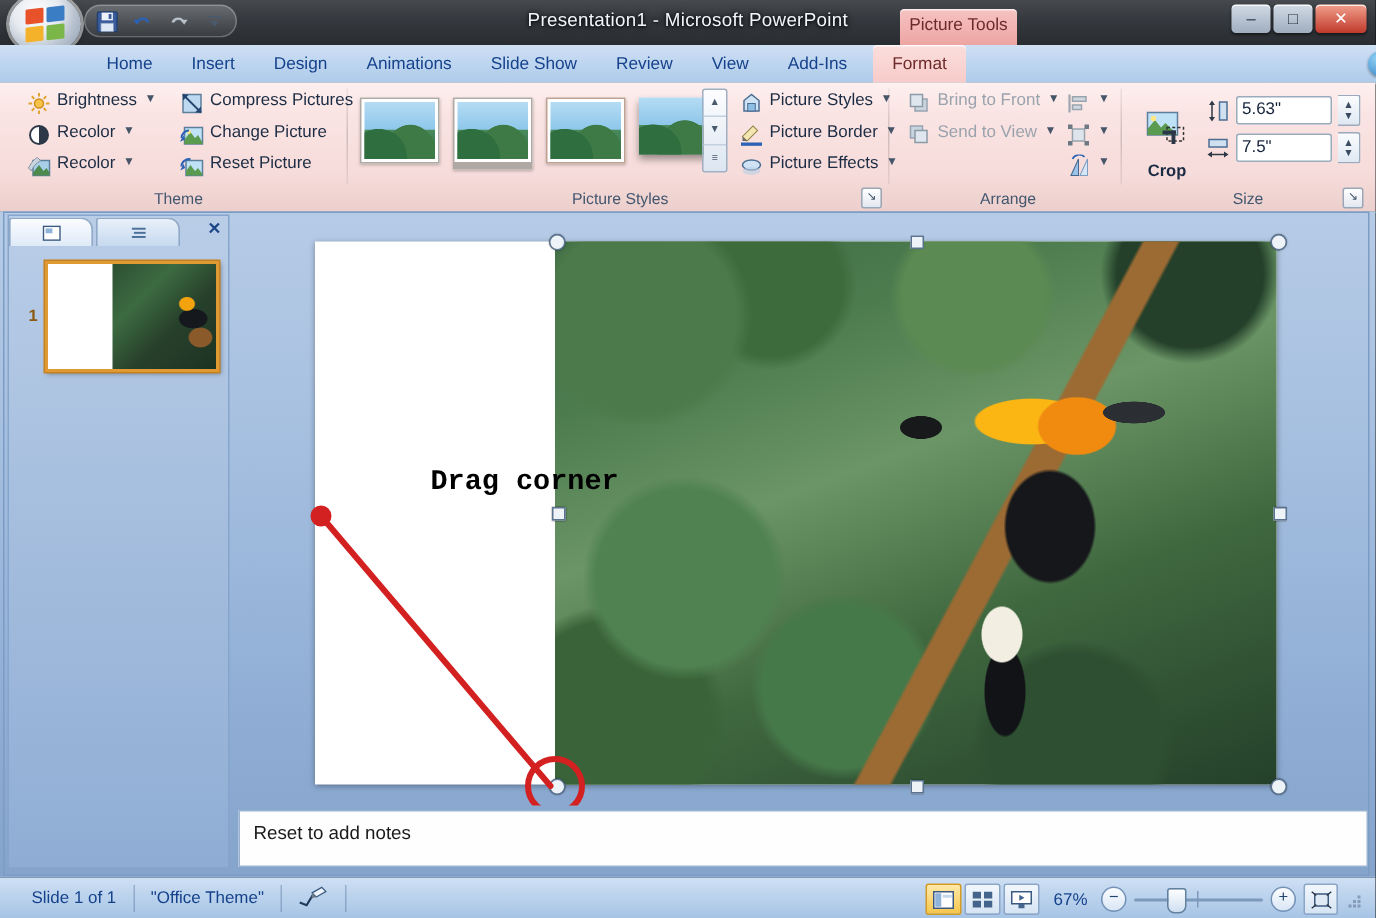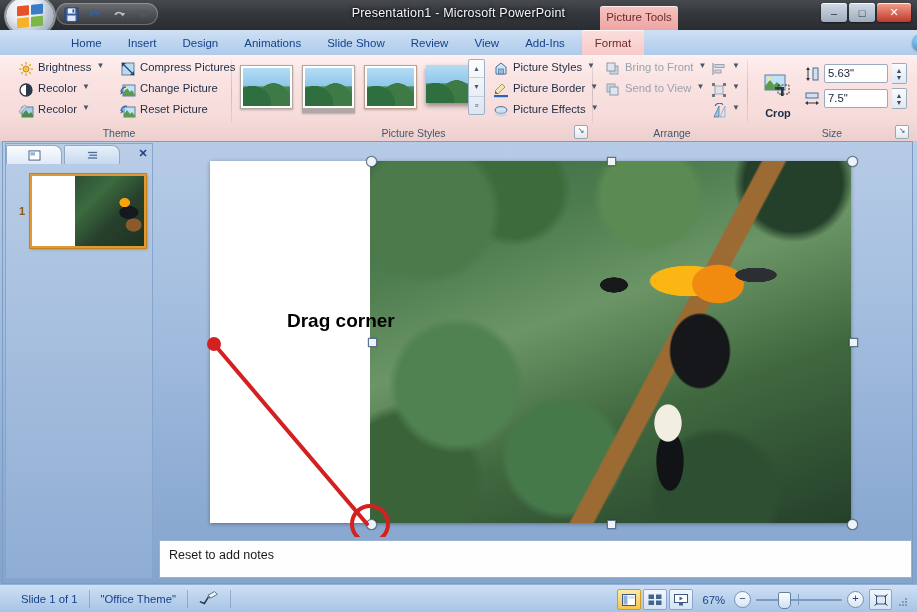--- a/index.html
+++ b/index.html
@@ -219,21 +219,21 @@
       radial-gradient(circle at 18% 62%,#4f8151 0 13%,transparent 15%),
       radial-gradient(circle at 8% 88%,#3a6339 0 12%,transparent 14%),
       radial-gradient(circle at 40% 82%,#46794a 0 13%,transparent 15%),
       radial-gradient(circle at 72% 92%,#2e4f31 0 12%,transparent 14%),
       linear-gradient(160deg,#3e6b45 0%,#4d7c4f 22%,#6b9566 42%,#40683f 66%,#24402a 100%);
     background-repeat:no-repeat;
   }
   .anno-text{
     position:absolute;left:77px;top:147px;width:160px;
     font-size:19px;font-weight:bold;color:#000;line-height:26px;
-    font-family:Liberation Sans, sans-serif;
+    font-family:Liberation Mono, monospace;
   }
   .sel-handle{
     position:absolute;width:7px;height:7px;background:#eef3f8;
     border:1px solid #5a7390;box-shadow:0 0 1px rgba(0,0,0,.6);
   }
   .sel-handle.round{width:9px;height:9px;border-radius:50%;background:#eef3f8;border:1px solid #5a7390;}
   .arrow-svg{position:absolute;left:0;top:0;width:100%;height:100%;pointer-events:none;}
   
   .notes{
     position:absolute;left:159px;top:399px;right:5px;height:38px;

